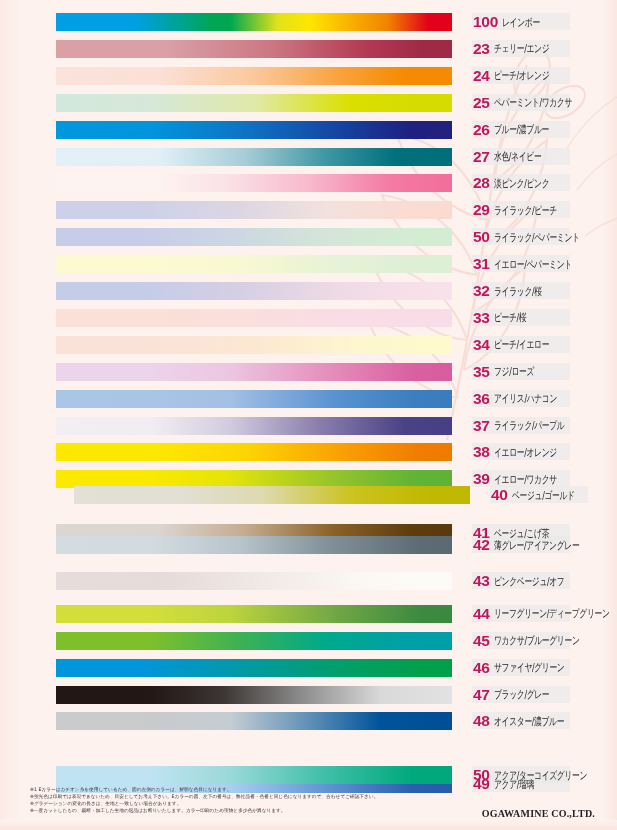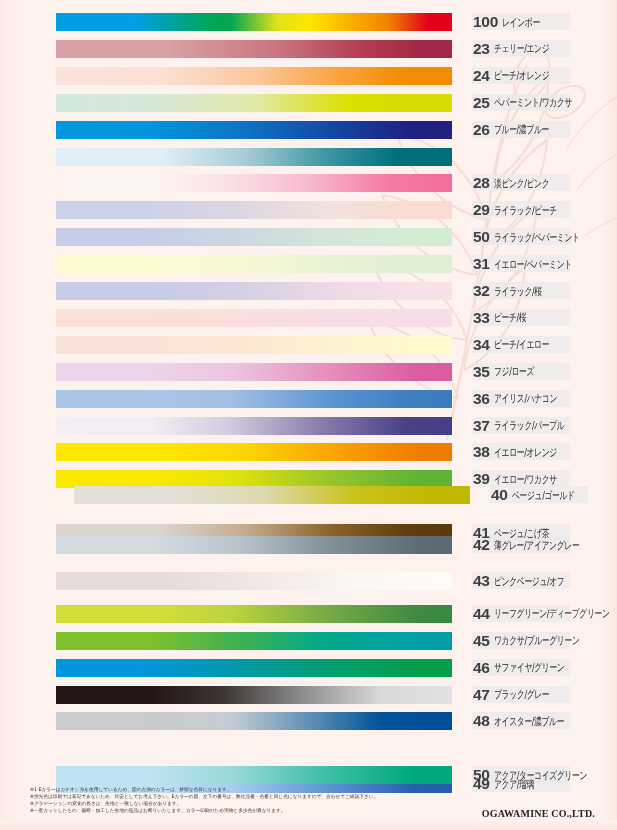--- a/index.html
+++ b/index.html
@@ -99,21 +99,21 @@
     height: 17px;
     width: 98px;
     background: #e9e9e9;
     opacity: 0.75;
   }
 
   .code {
     position: relative;
     font-size: 15.5px;
     font-weight: bold;
-    color: #404040;
+    color: #be185d;
     letter-spacing: -0.3px;
     z-index: 2;
     padding-left: 3px;
     font-family: "Liberation Sans", sans-serif;
   }
 
   .jp {
     position: relative;
     font-size: 8.4px;
     color: #231f20;
@@ -220,20 +220,25 @@
       <div class="swatch-row" style="top: 116.6px;">
         <div class="gradient-bar" style="background: linear-gradient(to right, rgb(0, 152, 221) 0%, rgb(0, 149, 220) 24%, rgb(13, 115, 196) 48%, rgb(21, 63, 158) 74%, rgb(31, 32, 128) 90%, rgb(35, 33, 127) 100%);"></div>
         <div class="label-wrap">
           <div class="label-band"></div>
           <span class="code">26</span>
           <span class="jp">ブルー/濃ブルー</span>
         </div>
       </div>
       <div class="swatch-row" style="top: 143.5px;">
         <div class="gradient-bar" style="background: linear-gradient(to right, rgb(226, 241, 248) 0%, rgb(225, 240, 247) 26%, rgb(166, 204, 214) 48%, rgb(63, 151, 164) 68%, rgb(0, 112, 124) 86%, rgb(0, 111, 122) 100%);"></div>
+        <div class="label-wrap">
+          <div class="label-band"></div>
+          <span class="code">27</span>
+          <span class="jp">水色/ネイビー</span>
+        </div>
       </div>
       <div class="swatch-row" style="top: 170.4px;">
         <div class="gradient-bar" style="background: linear-gradient(to right, rgb(253, 244, 241) 0%, rgb(253, 243, 240) 26%, rgb(250, 224, 230) 44%, rgb(248, 185, 205) 64%, rgb(244, 123, 164) 84%, rgb(242, 109, 155) 100%);"></div>
         <div class="label-wrap">
           <div class="label-band"></div>
           <span class="code">28</span>
           <span class="jp">淡ピンク/ピンク</span>
         </div>
       </div>
       <div class="swatch-row" style="top: 197.3px;">

